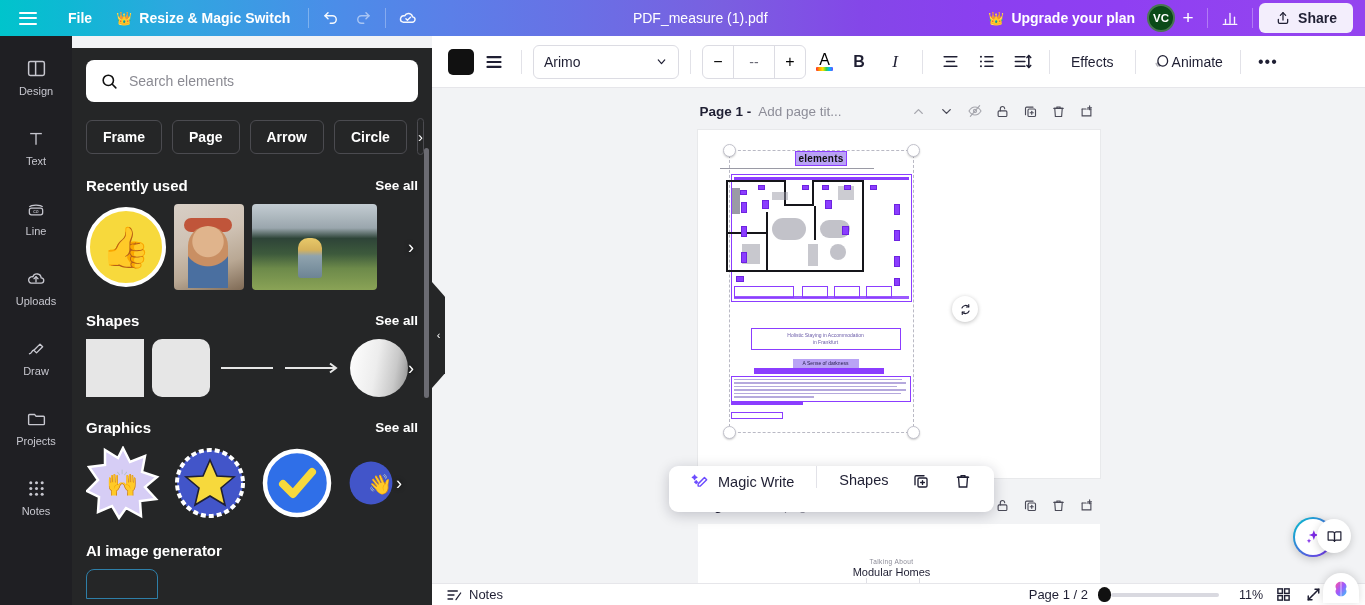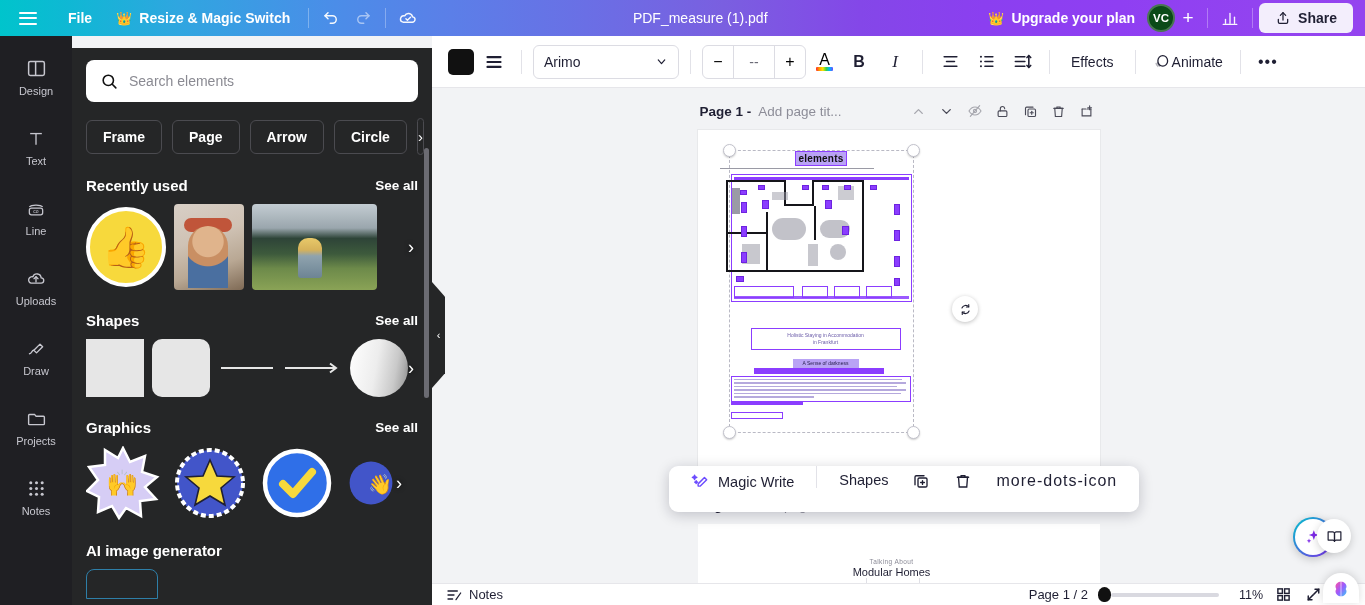--- a/index.html
+++ b/index.html
@@ -817,21 +817,20 @@
           <line x1="11.5" y1="14" x2="16.5" y2="14"></line>
         </svg>
     </div>
     <div class="ftb-item">
       <svg width="18" height="18" viewBox="0 0 24 24" fill="none" stroke="#1f1f33" stroke-width="1.8" stroke-linecap="round">
           <path d="M6 7h12l-1 13H7L6 7z"></path>
           <path d="M9.5 7V4.8h5V7"></path>
           <line x1="4.5" y1="7" x2="19.5" y2="7"></line>
         </svg>
     </div>
-    <div class="ftb-item" style="letter-spacing:1px;font-size:16px;">more-dots-icon</div>
   </div>
 
   <div class="bottombar">
     <div class="bb-item">
       <svg width="16" height="14" viewBox="0 0 24 20" fill="none" stroke="#1f1f33" stroke-width="1.9" stroke-linecap="round">
           <line x1="3" y1="4" x2="17" y2="4"></line>
           <line x1="3" y1="10" x2="12" y2="10"></line>
           <line x1="3" y1="16" x2="10" y2="16"></line>
           <line x1="15" y1="17" x2="22" y2="7"></line>
         </svg>

